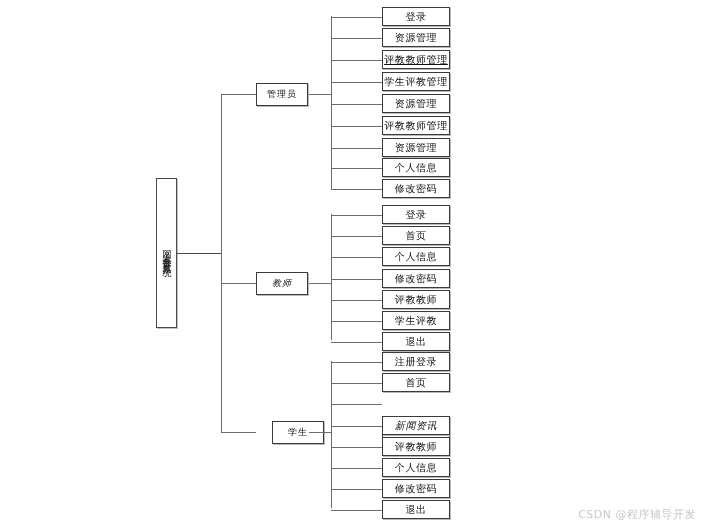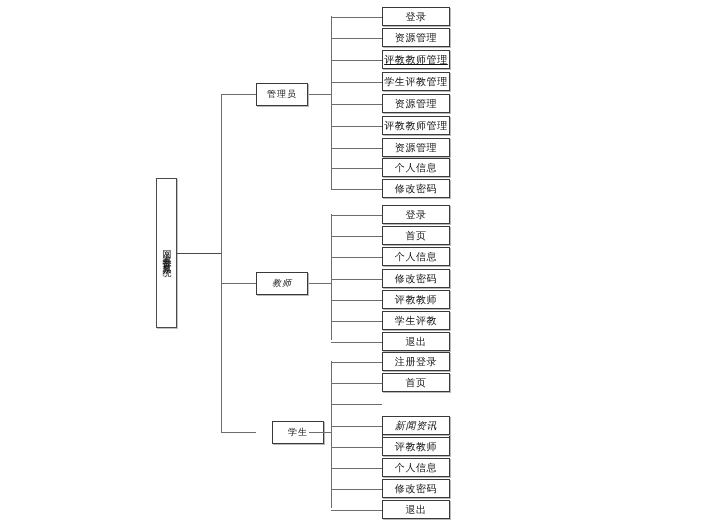--- a/index.html
+++ b/index.html
@@ -232,14 +232,15 @@
   <div class="node leaf-node" style="top:458px;">
       <span>个人信息</span>
     </div>
   <div class="node leaf-node" style="top:479px;">
       <span>修改密码</span>
     </div>
   <div class="node leaf-node" style="top:500px;">
       <span>退出</span>
     </div>
 
+  <div class="watermark">CSDN @程序辅导开发</div>
 
 </div>
 
 </body></html>

